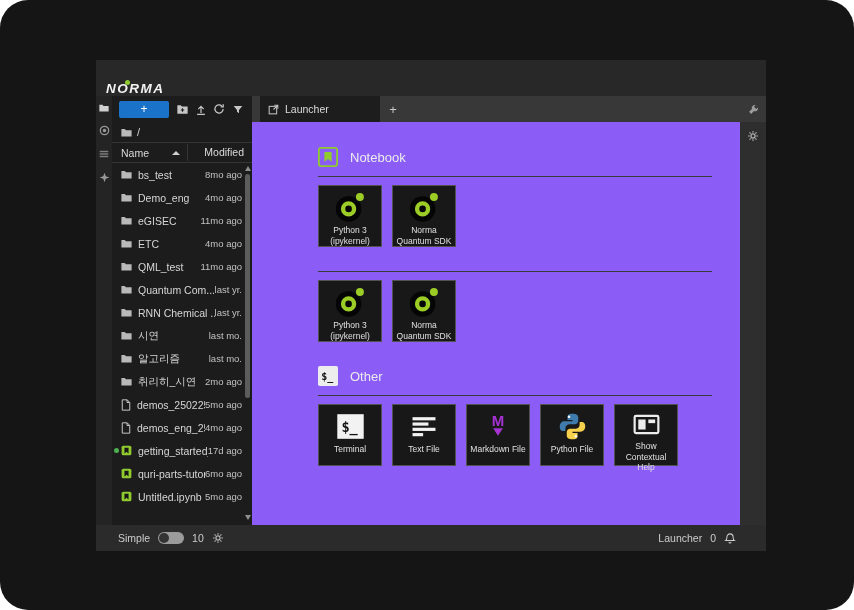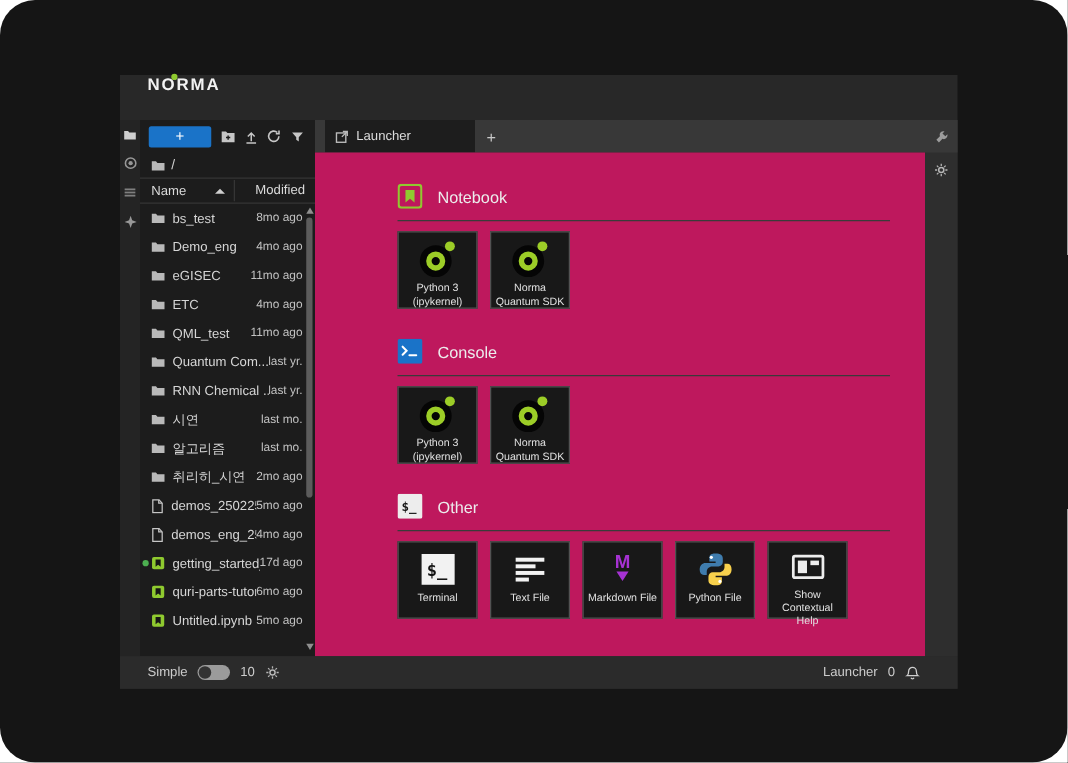--- a/index.html
+++ b/index.html
@@ -1,20 +1,20 @@
 <!DOCTYPE html>
 <html><head>
 <meta charset="utf-8">
 <style>
   html,body{margin:0;padding:0;background:#ffffff;font-family:"Liberation Sans",sans-serif;}
   .screen{position:relative;width:854px;height:610px;background:#151515;border-radius:28px;overflow:hidden;}
   .window{position:absolute;left:96px;top:60px;width:670px;height:491px;background:#282828;display:flex;flex-direction:column;}
 
   
-  .menubar{height:36px;display:flex;align-items:flex-start;padding-left:22px;flex:none;}
+  .menubar{height:36px;display:flex;align-items:flex-end;padding-left:10px;flex:none;font-style:italic;}
   .logo{position:relative;color:#f2f2f2;font-weight:bold;font-size:13.5px;letter-spacing:1.5px;margin-right:22px;}
   .logo-dot{position:absolute;left:19px;top:-1px;width:5px;height:5px;border-radius:50%;background:#8fca2f;}
   .menu-items{display:flex;}
   .menu-item{font-size:11px;color:#d2d2d2;padding:4px 12px;margin-right:1px;}
   .menu-item.active{background:#454545;color:#ffffff;}
 
   .content{flex:1;display:flex;min-height:0;}
 
   
   .activity-strip{width:16px;background:#242424;display:flex;flex-direction:column;align-items:center;padding-top:8px;gap:13px;flex:none;}
@@ -41,21 +41,21 @@
   .fb-scroll{position:absolute;right:1px;top:0;bottom:0;width:6px;}
   .scroll-up{position:absolute;top:3px;left:0;width:0;height:0;border-left:3px solid transparent;border-right:3px solid transparent;border-bottom:5px solid #8f8f8f;}
   .scroll-down{position:absolute;bottom:5px;left:0;width:0;height:0;border-left:3px solid transparent;border-right:3px solid transparent;border-top:5px solid #8f8f8f;}
   .scroll-thumb{position:absolute;top:11px;left:0;width:5px;height:62%;border-radius:3px;background:#5c5c5c;}
 
   
   .main{flex:1;display:flex;flex-direction:column;min-width:0;}
   .tabbar{height:26px;background:#383838;display:flex;flex:none;padding-left:8px;}
   .tab{width:120px;background:#1d1d1d;display:flex;align-items:center;gap:6px;padding:0 8px;font-size:10.5px;color:#dcdcdc;box-sizing:border-box;}
   .tab-add{width:26px;display:flex;align-items:center;justify-content:center;color:#c8c8c8;font-size:13px;}
-  .launcher{flex:1;background:#be185d;padding:25px 28px 0 66px;overflow:hidden;}
+  .launcher{flex:1;background:#8b5cf6;padding:25px 28px 0 66px;overflow:hidden;}
   .section{margin-bottom:24px;}
   .section-head{display:flex;align-items:center;gap:12px;}
   .section-title{font-size:13px;color:#ececec;}
   .section-rule{border-bottom:1px solid #3a3a3a;margin-top:9px;}
   .cards{display:flex;gap:10px;margin-top:8px;}
   .card{width:64px;height:62px;border:1px solid #525252;background:#181818;display:flex;flex-direction:column;align-items:center;padding-top:4px;box-sizing:border-box;}
   .card-icon{height:34px;display:flex;align-items:center;justify-content:center;}
   .card-label{font-size:8.5px;color:#e0e0e0;text-align:center;line-height:1.25;margin-top:1px;padding:0 2px;}
 
   
@@ -353,30 +353,20 @@
                           <circle cx="16.5" cy="20" r="5.8" fill="none" stroke="#9ccd27" stroke-width="4.6"></circle>
                           <circle cx="28.5" cy="7.5" r="4.2" fill="#9ccd27"></circle>
                         </svg>
                       </span>
                     </div>
                     <div class="card-label">Norma Quantum SDK</div>
                   </div>
                 </div>
               </div>
               <div class="section">
-                <div class="section-head">
-                  <span class="icon">
-                    <svg width="20" height="20" viewBox="0 0 22 22">
-                      <rect width="22" height="22" rx="2.5" fill="#1a73c8"></rect>
-                      <path d="M4.5 7l3.5 3.5L4.5 14" stroke="#fff" stroke-width="1.8" fill="none" stroke-linecap="round"></path>
-                      <path d="M10.5 14.5H16.5" stroke="#fff" stroke-width="1.8" stroke-linecap="round"></path>
-                    </svg>
-                  </span>
-                  <span class="section-title">Console</span>
-                </div>
                 <div class="section-rule"></div>
                 <div class="cards">
                   <div class="card">
                     <div class="card-icon">
                       <span class="icon">
                         <svg width="34" height="34" viewBox="0 0 36 36">
                           <circle cx="16.5" cy="20" r="13.5" fill="#050505"></circle>
                           <circle cx="16.5" cy="20" r="5.8" fill="none" stroke="#9ccd27" stroke-width="4.6"></circle>
                           <circle cx="28.5" cy="7.5" r="4.2" fill="#9ccd27"></circle>
                         </svg>

